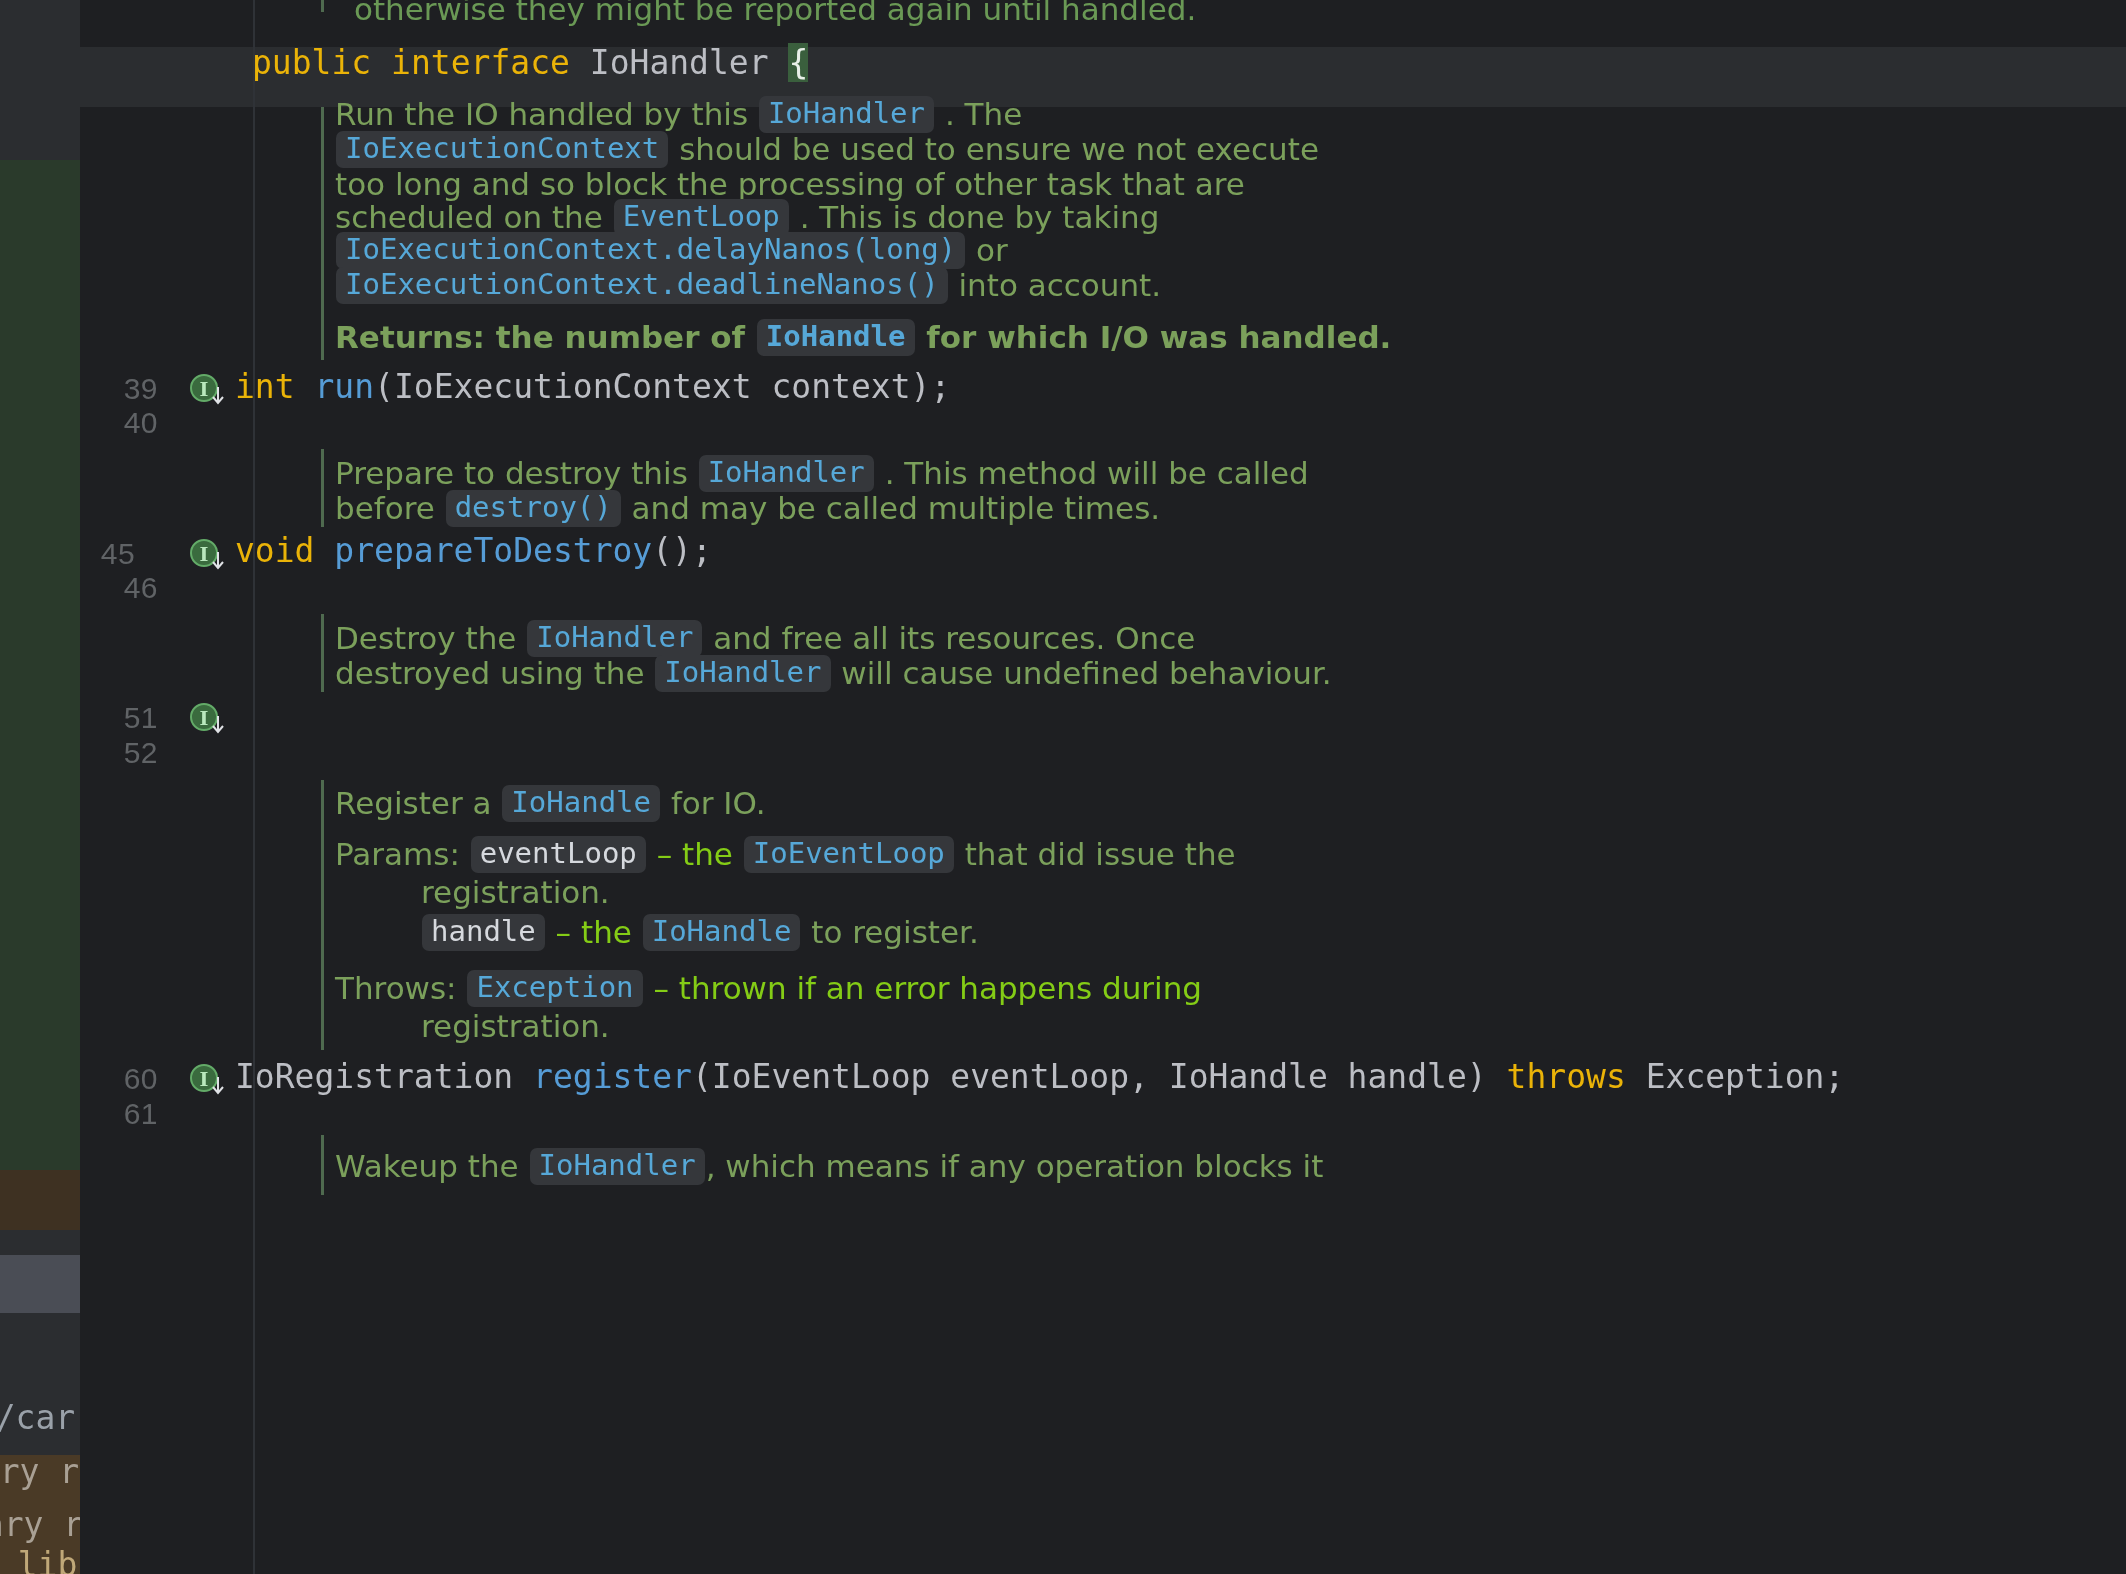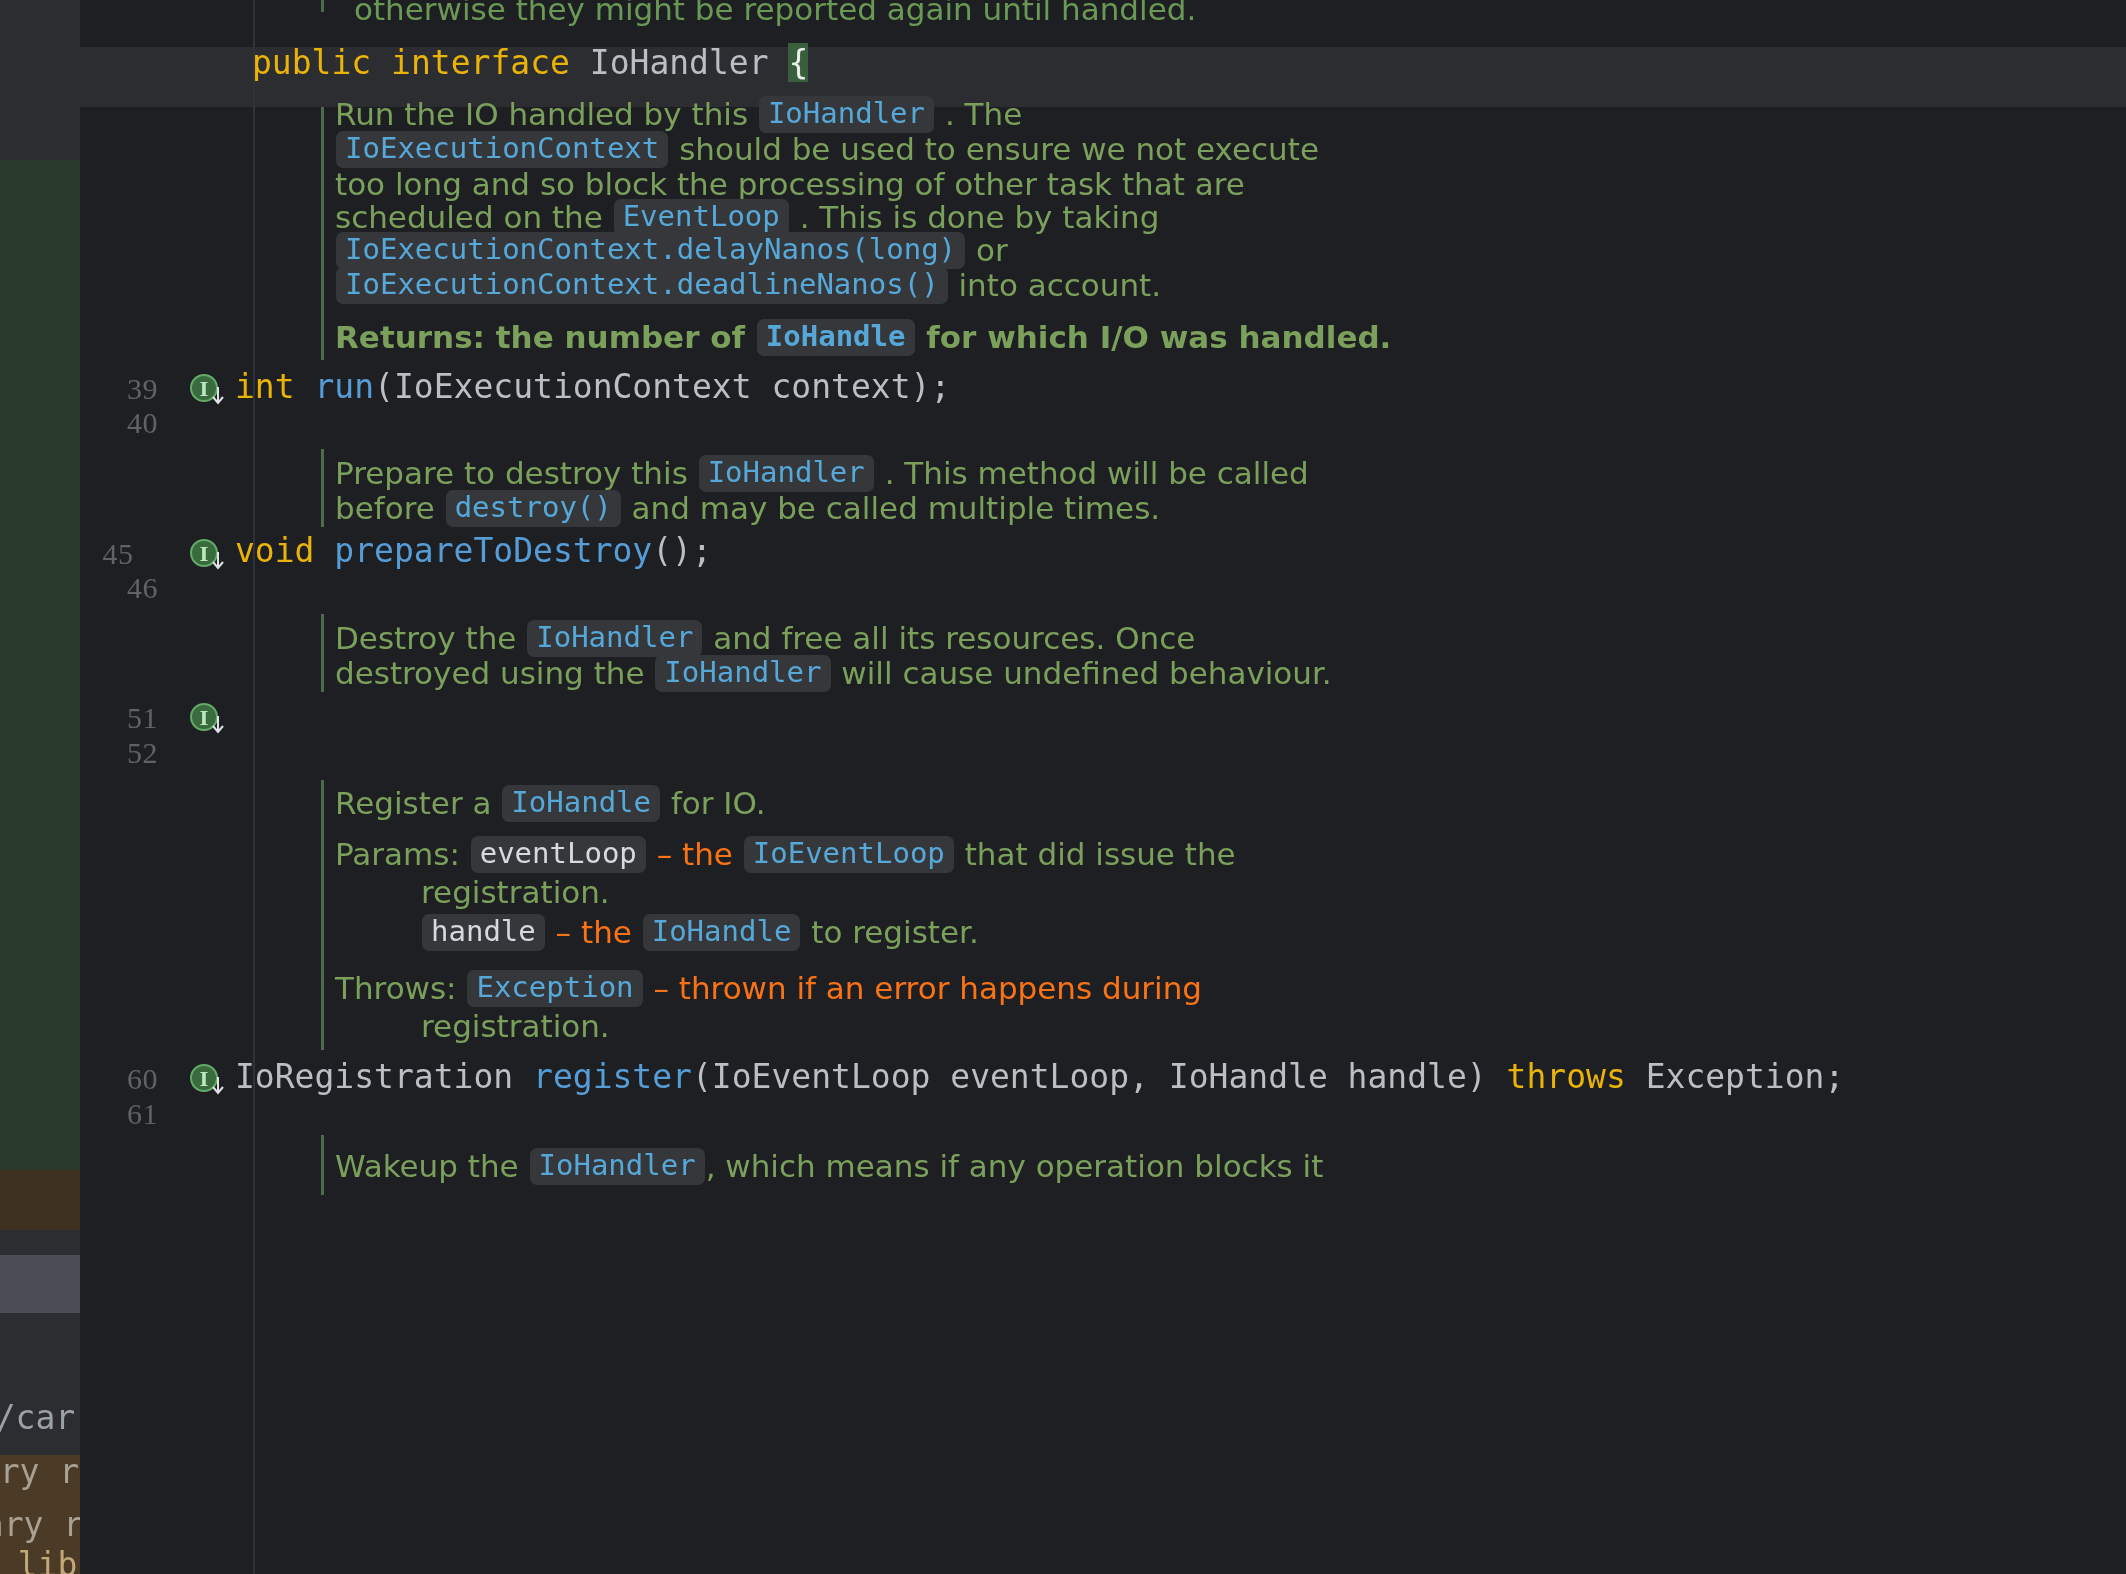--- a/index.html
+++ b/index.html
@@ -22,21 +22,21 @@
   .bg-brown2{top:1455px;height:170px;width:312px;background:#4a3a26;}
   .bg-text{position:absolute;font-family:"DejaVu Sans Mono","Liberation Mono",monospace;
     font-size:33px;color:#a9b0b8;white-space:pre;letter-spacing:0px;}
 
   
   .editor{position:absolute;left:80px;top:0;width:2046px;height:1574px;background:#1e1f22;}
 
   .gutter{position:absolute;left:0;top:0;width:170px;height:1574px;background:#1e1f22;z-index:3;}
   .indent-line{position:absolute;left:173px;top:0;width:2px;height:1574px;background:#2f3237;z-index:2;}
 
-  .lnum{position:absolute;right:92px;font-family:Liberation Serif, serif;
+  .lnum{position:absolute;right:92px;font-family:Liberation Sans, sans-serif;
     font-size:30px;color:#606366;text-align:right;width:80px;letter-spacing:0.5px;}
   .lnum.cur{color:#a4a9b0;}
 
   .ificon{position:absolute;left:110px;width:34px;height:34px;}
   .ificon .circ{position:absolute;left:0;top:0;width:28px;height:28px;border-radius:50%;
     background:#3a6b3e;border:2px solid #63ab68;box-sizing:border-box;
     font-family:"DejaVu Serif","Liberation Serif",serif;font-size:19px;color:#b9e8bd;
     line-height:26px;text-align:center;font-weight:bold;}
   .ificon .arr{position:absolute;left:20px;top:11px;width:16px;height:22px;}
 
@@ -54,21 +54,21 @@
   
   .doc{position:absolute;z-index:4;}
   .docbar{position:absolute;width:3px;background:#4f6a4f;}
   .docline{position:absolute;white-space:nowrap;font-size:31px;color:#6a9955;
     font-family:"DejaVu Sans","Liberation Sans",sans-serif;line-height:1;}
   .docline .t{color:#7ba05b;}
   .cs{display:inline-block;background:#35373b;border-radius:7px;padding:3px 9px 5px 9px;
     font-family:"DejaVu Sans Mono","Liberation Mono",monospace;font-size:29px;color:#56a8d8;
     vertical-align:2px;margin:0 1px;}
   .cs.pname{color:#d6d9de;}
-  .dash{color:#f97316;}
+  .dash{color:#84cc16;}
 </style>
 </head>
 <body>
 
 <div class="root">
 
   <div class="bg-window">
     <div class="bg-band bg-green"></div>
     <div class="bg-band bg-thumb"></div>
     <div class="bg-band bg-thumb2"></div>

